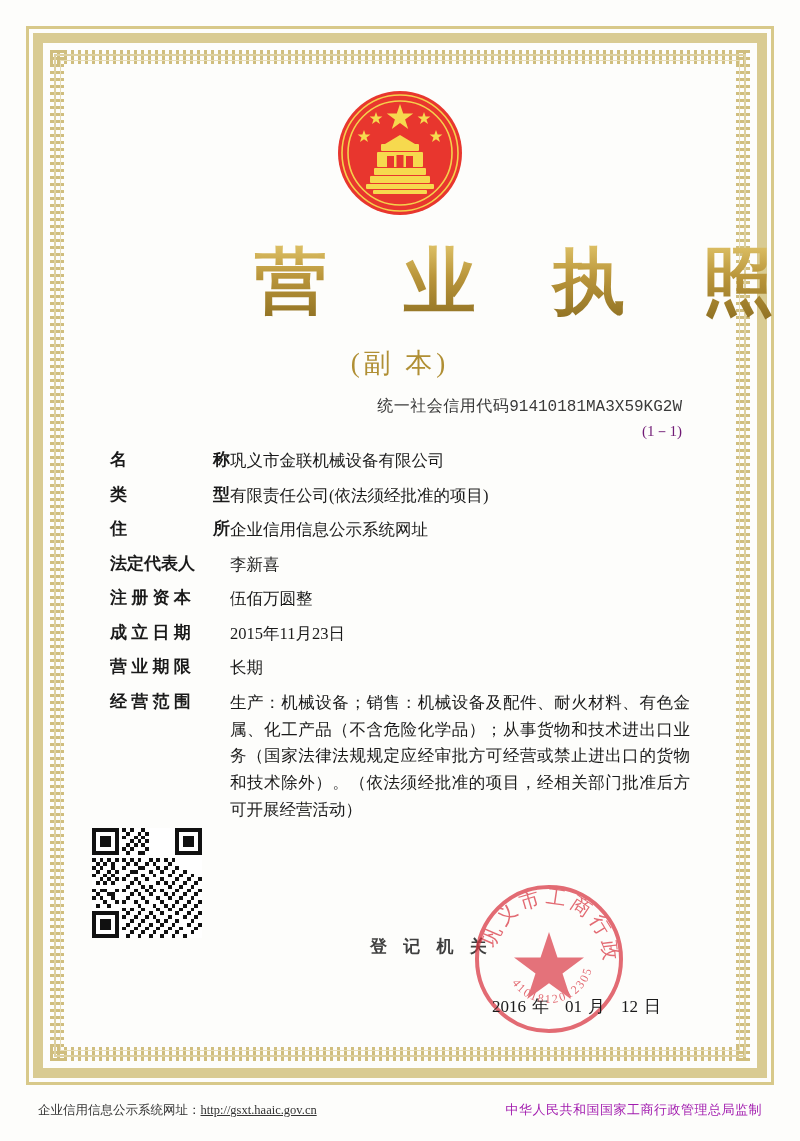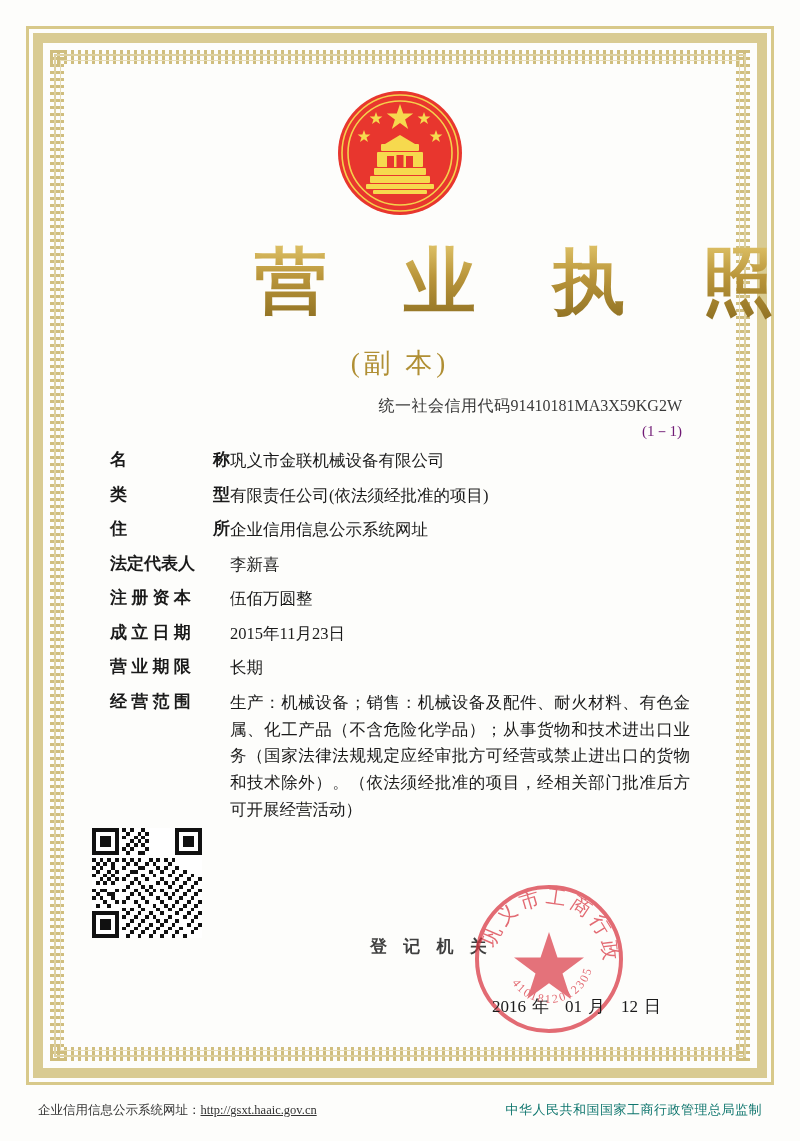--- a/index.html
+++ b/index.html
@@ -101,21 +101,21 @@
   .credit-line {
     position: absolute;
     right: 118px;
     top: 396px;
     font-size: 16px;
     color: #3a3a3a;
     letter-spacing: .5px;
     white-space: nowrap;
   }
   .credit-line .code {
-    font-family: Liberation Serif, serif;
+    font-family: Liberation Mono, monospace;
     letter-spacing: 0px;
   }
   .page-no {
     position: absolute;
     right: 118px;
     top: 422px;
     font-size: 15px;
     color: #701a75;
   }
 
@@ -198,21 +198,21 @@
     bottom: 22px;
     font-size: 12.5px;
     color: #333;
   }
   .footer-left .url { text-decoration: underline; }
   .footer-right {
     position: absolute;
     right: 38px;
     bottom: 22px;
     font-size: 13px;
-    color: #0f766e;
+    color: #a21caf;
     letter-spacing: .5px;
   }
 </style>
 </head>
 <body>
 
 <div class="page">
 
   <div class="frame-outer"></div>
   <div class="frame-mid"></div>

